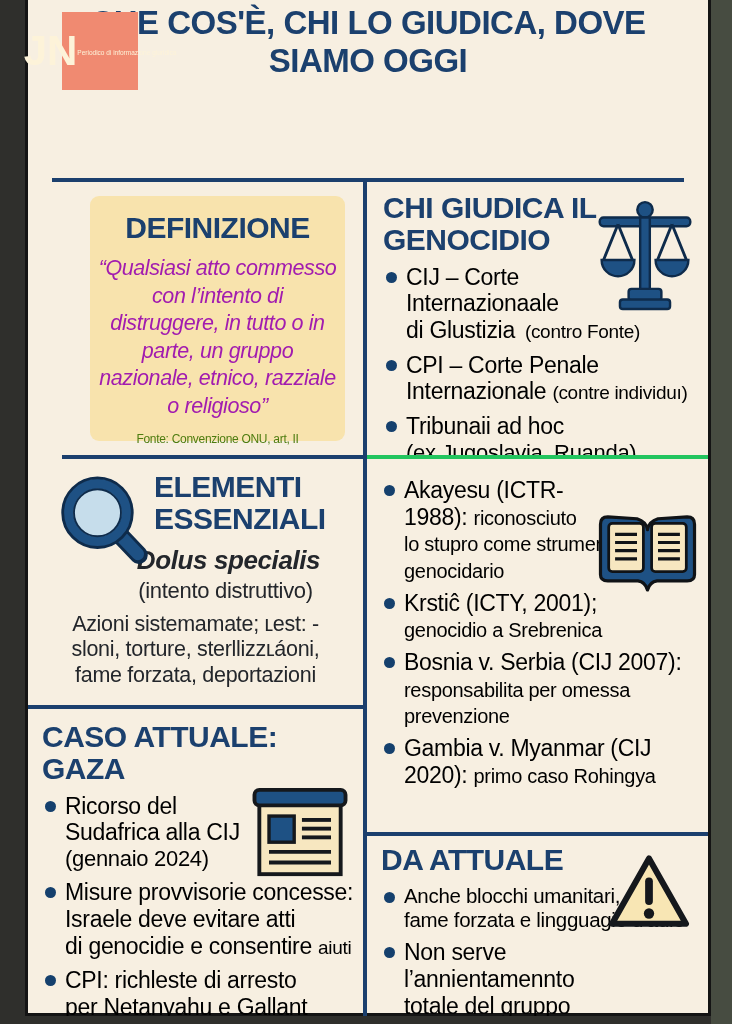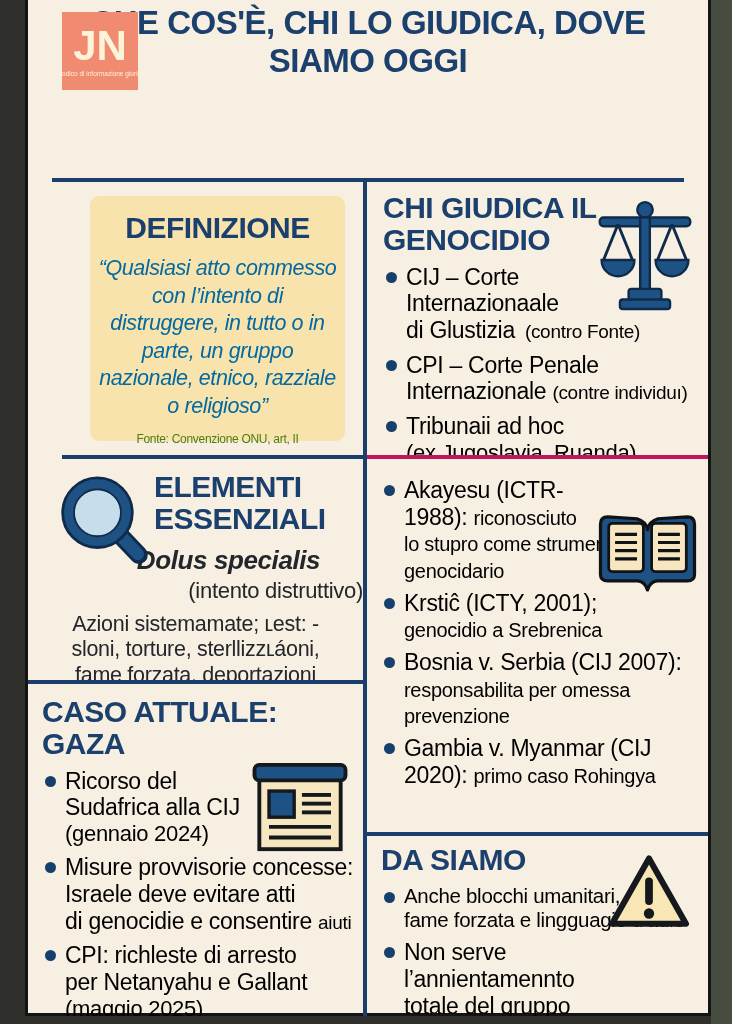--- a/index.html
+++ b/index.html
@@ -6,45 +6,45 @@
   html,body { background:#2f2f2c; }
   body { font-family:"Liberation Sans","DejaVu Sans",sans-serif; }
   .page { position:relative; width:732px; height:1024px; background:#2f2f2c; overflow:hidden; margin:0 auto; }
   .edge-right { position:absolute; top:0; right:0; width:21px; height:100%; background:#474c41; }
   .frame { position:absolute; left:25px; top:0; width:686px; height:1016px; background:#f7efe1;
            border-left:3px solid #141414; border-right:3px solid #141414; border-bottom:3px solid #141414; }
 
   
   .header { position:relative; height:178px; margin:0 24px; border-bottom:4px solid #1b3f6d; }
   .logo { position:absolute; left:10px; top:8px; width:76px; height:78px; background:#f08a71;
-          display:flex; flex-direction:column; align-items:center; justify-content:center; }
+          display:flex; flex-direction:row; align-items:center; justify-content:center; }
   .logo-jn { font-weight:bold; font-size:42px; color:#fdf3d9; line-height:1; }
   .logo-tag { font-size:6.5px; color:#fdf3d9; margin-top:3px; white-space:nowrap; }
   .main-title { text-align:center; padding:6px 0 0 88px; font-size:63px; font-weight:bold; color:#17395f; letter-spacing:-1px; line-height:1.05; }
   .subtitle { max-width:610px; margin:4px auto 0; text-align:center; font-size:33px; font-weight:bold; color:#1b406e; letter-spacing:-0.5px; line-height:1.15; }
 
   
   .main { display:flex; height:834px; }
   .col { display:flex; flex-direction:column; }
   .col-left  { width:339px; border-right:4px solid #1b3f6d; }
   .col-right { flex:1; }
   .sec { position:relative; overflow:hidden; }
   .sec-def     { height:277px; border-bottom:4px solid #1b3f6d;margin-left:34px; }
-  .sec-elem    { height:225px; border-bottom:4px solid #1b3f6d; }
+  .sec-elem    { height:250px; border-bottom:4px solid #1b3f6d; }
   .sec-caso    { flex:1; padding:12px 10px 0 14px; }
-  .sec-chi     { height:277px; border-bottom:4px solid #be185d; padding:10px 6px 0 16px; }
+  .sec-chi     { height:277px; border-bottom:4px solid #22c55e; padding:10px 6px 0 16px; }
   .sec-giuris  { height:377px; border-bottom:4px solid #1b3f6d; padding:12px 6px 0 14px; }
   .sec-sapere  { flex:1; padding:8px 6px 0 14px; }
 
   .sec-title { font-size:30px; font-weight:bold; color:#1b406e; letter-spacing:-0.5px; line-height:1.06; }
 
   
   .def-box { margin:14px 18px 0 28px; height:245px; background:#f8e3ad; border-radius:9px; padding:15px 8px 0; text-align:center; }
   .def-title { font-size:30px; font-weight:bold; color:#1b406e; letter-spacing:-0.5px; }
-  .def-quote { margin:10px auto 0; max-width:272px; font-style:italic; font-size:21.5px; letter-spacing:-0.4px; line-height:1.28; color:#0369a1; white-space:pre-line; }
+  .def-quote { margin:10px auto 0; max-width:272px; font-style:italic; font-size:21.5px; letter-spacing:-0.4px; line-height:1.28; color:#a21caf; white-space:pre-line; }
   .def-source { margin-top:12px; font-size:12px; letter-spacing:-0.3px; color:#4d7c0f; }
 
   
   .bullet { display:flex; margin-top:8px; }
   .bullet .dot { flex:0 0 11px; width:11px; height:11px; border-radius:50%; background:#15406d; margin:8px 9px 0 3px; }
   .bullet p { white-space:pre-line; color:#000000; letter-spacing:-0.3px; line-height:1.16; }
   .note { font-size:19px; }
   .note-gap { margin-left:10px; }
   .note-block { display:block; font-size:22px; }
   .b-wide p { margin-right:-44px; }
@@ -54,21 +54,21 @@
   .sec-giuris .sub { font-size:20px; }
   .sec-giuris .bullet { margin-top:6px; }
   .sec-caso .bullet p { font-size:23px; }
   .sec-sapere .bullet p { font-size:23px; }
   .sec-sapere .b-small p { font-size:20.5px; }
 
   
   .sec-elem { padding-top:12px; }
   .sec-elem .sec-title { margin-left:126px; max-width:210px; }
   .dolus { text-align:center; padding-left:66px; margin-top:10px; font-size:26px; font-weight:bold; font-style:italic; color:#23262b; letter-spacing:-0.4px; }
-  .dolus-sub { text-align:right; padding-left:60px; margin-top:2px; font-size:22px; color:#23262b; letter-spacing:-0.3px; }
+  .dolus-sub { text-align:center; padding-left:60px; margin-top:2px; font-size:22px; color:#23262b; letter-spacing:-0.3px; }
   .actions { margin-top:8px; text-align:center; font-size:21.5px; letter-spacing:-0.3px; line-height:1.2; color:#23262b; white-space:pre-line; }
 
   .sec-chi .sec-title { max-width:250px; }
   .sec-caso .sec-title { max-width:280px; }
 
   
   .icon { position:absolute; line-height:0; }
   .icon-scales   { right:10px; top:16px; }
   .icon-book     { right:8px;  top:50px; }
   .icon-news     { right:14px; top:78px; }
@@ -225,21 +225,21 @@
         </div>
 
         <div class="sec sec-sapere">
           <span class="icon icon-warn">
             <svg width="86" height="84" viewBox="0 0 100 94">
               <path d="M50 8 L93 84 L7 84 Z" fill="#f8e6b4" stroke="#15181c" stroke-width="7" stroke-linejoin="round"></path>
               <rect x="45.5" y="30" width="9" height="32" rx="4.5" fill="#15181c"></rect>
               <circle cx="50" cy="72" r="6" fill="#15181c"></circle>
             </svg>
           </span>
-          <div class="sec-title">DA SIAMO</div>
+          <div class="sec-title">DA ATTUALE</div>
           <div class="bullet b-small b-wide">
             <span class="dot"></span>
             <p>Anche blocchi umanitari,
 fame forzata e lingguagio d'adio</p>
           </div>
           <div class="bullet">
             <span class="dot"></span>
             <p>Non serve
 l’annientamennto
 totale del gruppo</p>

